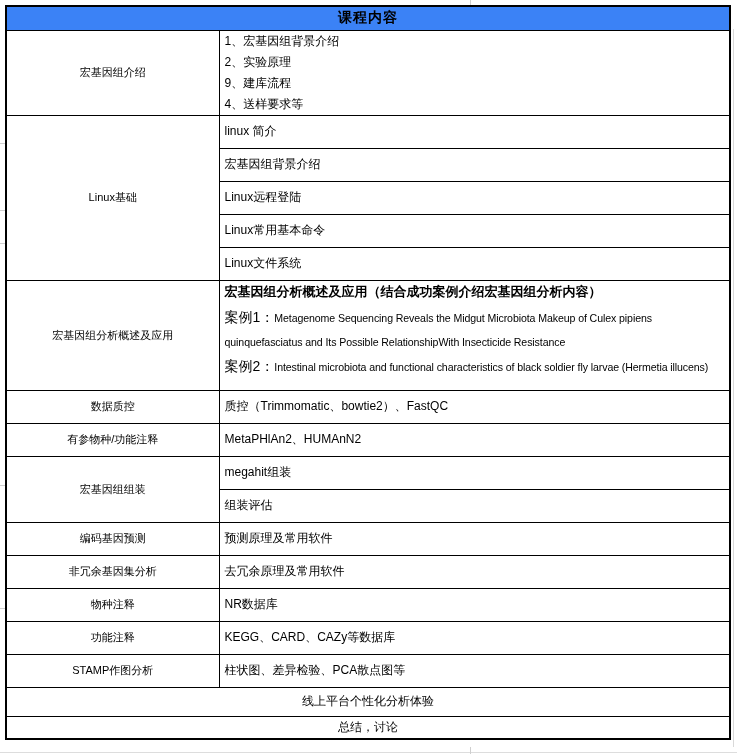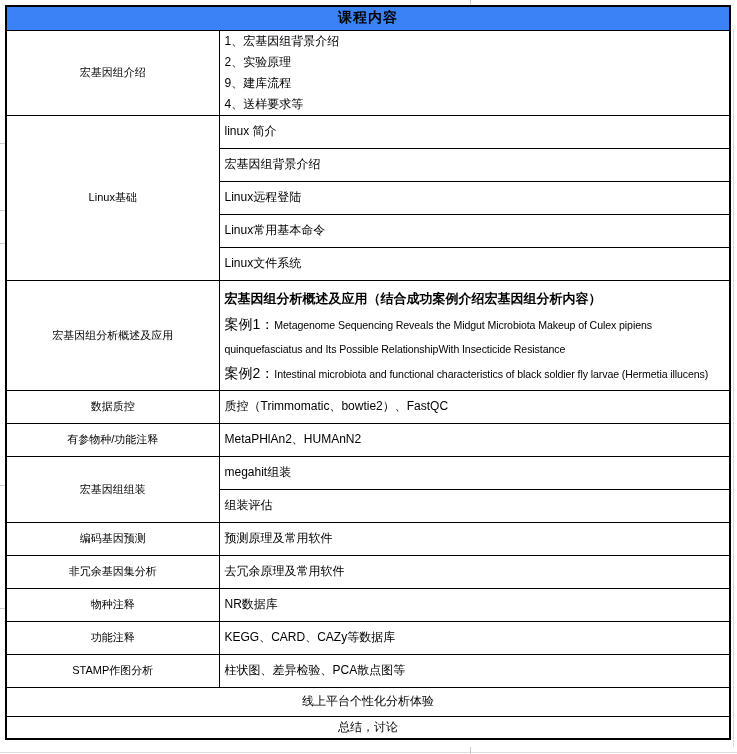--- a/index.html
+++ b/index.html
@@ -23,21 +23,21 @@
   }
   td.lc{
     text-align:center;vertical-align:middle;font-size:11px;
   }
   td.rc{
     text-align:left;vertical-align:middle;font-size:12px;
     padding-left:5px;padding-right:4px;
   }
   td.rc.lines{vertical-align:middle;margin-left:28px;}
   .ln{line-height:21px;}
-  td.rc.ov{vertical-align:top;padding-top:7px;}
+  td.rc.ov{vertical-align:top;}
   .ov-title{font-weight:bold;font-size:13px;line-height:22px;margin-bottom:2px;}
   .case{line-height:24px;}
   .case .cl{font-size:14px;}
   .case .ct{font-size:10.6px;letter-spacing:-0.1px;}
   td.fc{text-align:center;vertical-align:middle;font-size:12px;}
 </style>
 </head>
 <body>
 
 <div class="canvas">

